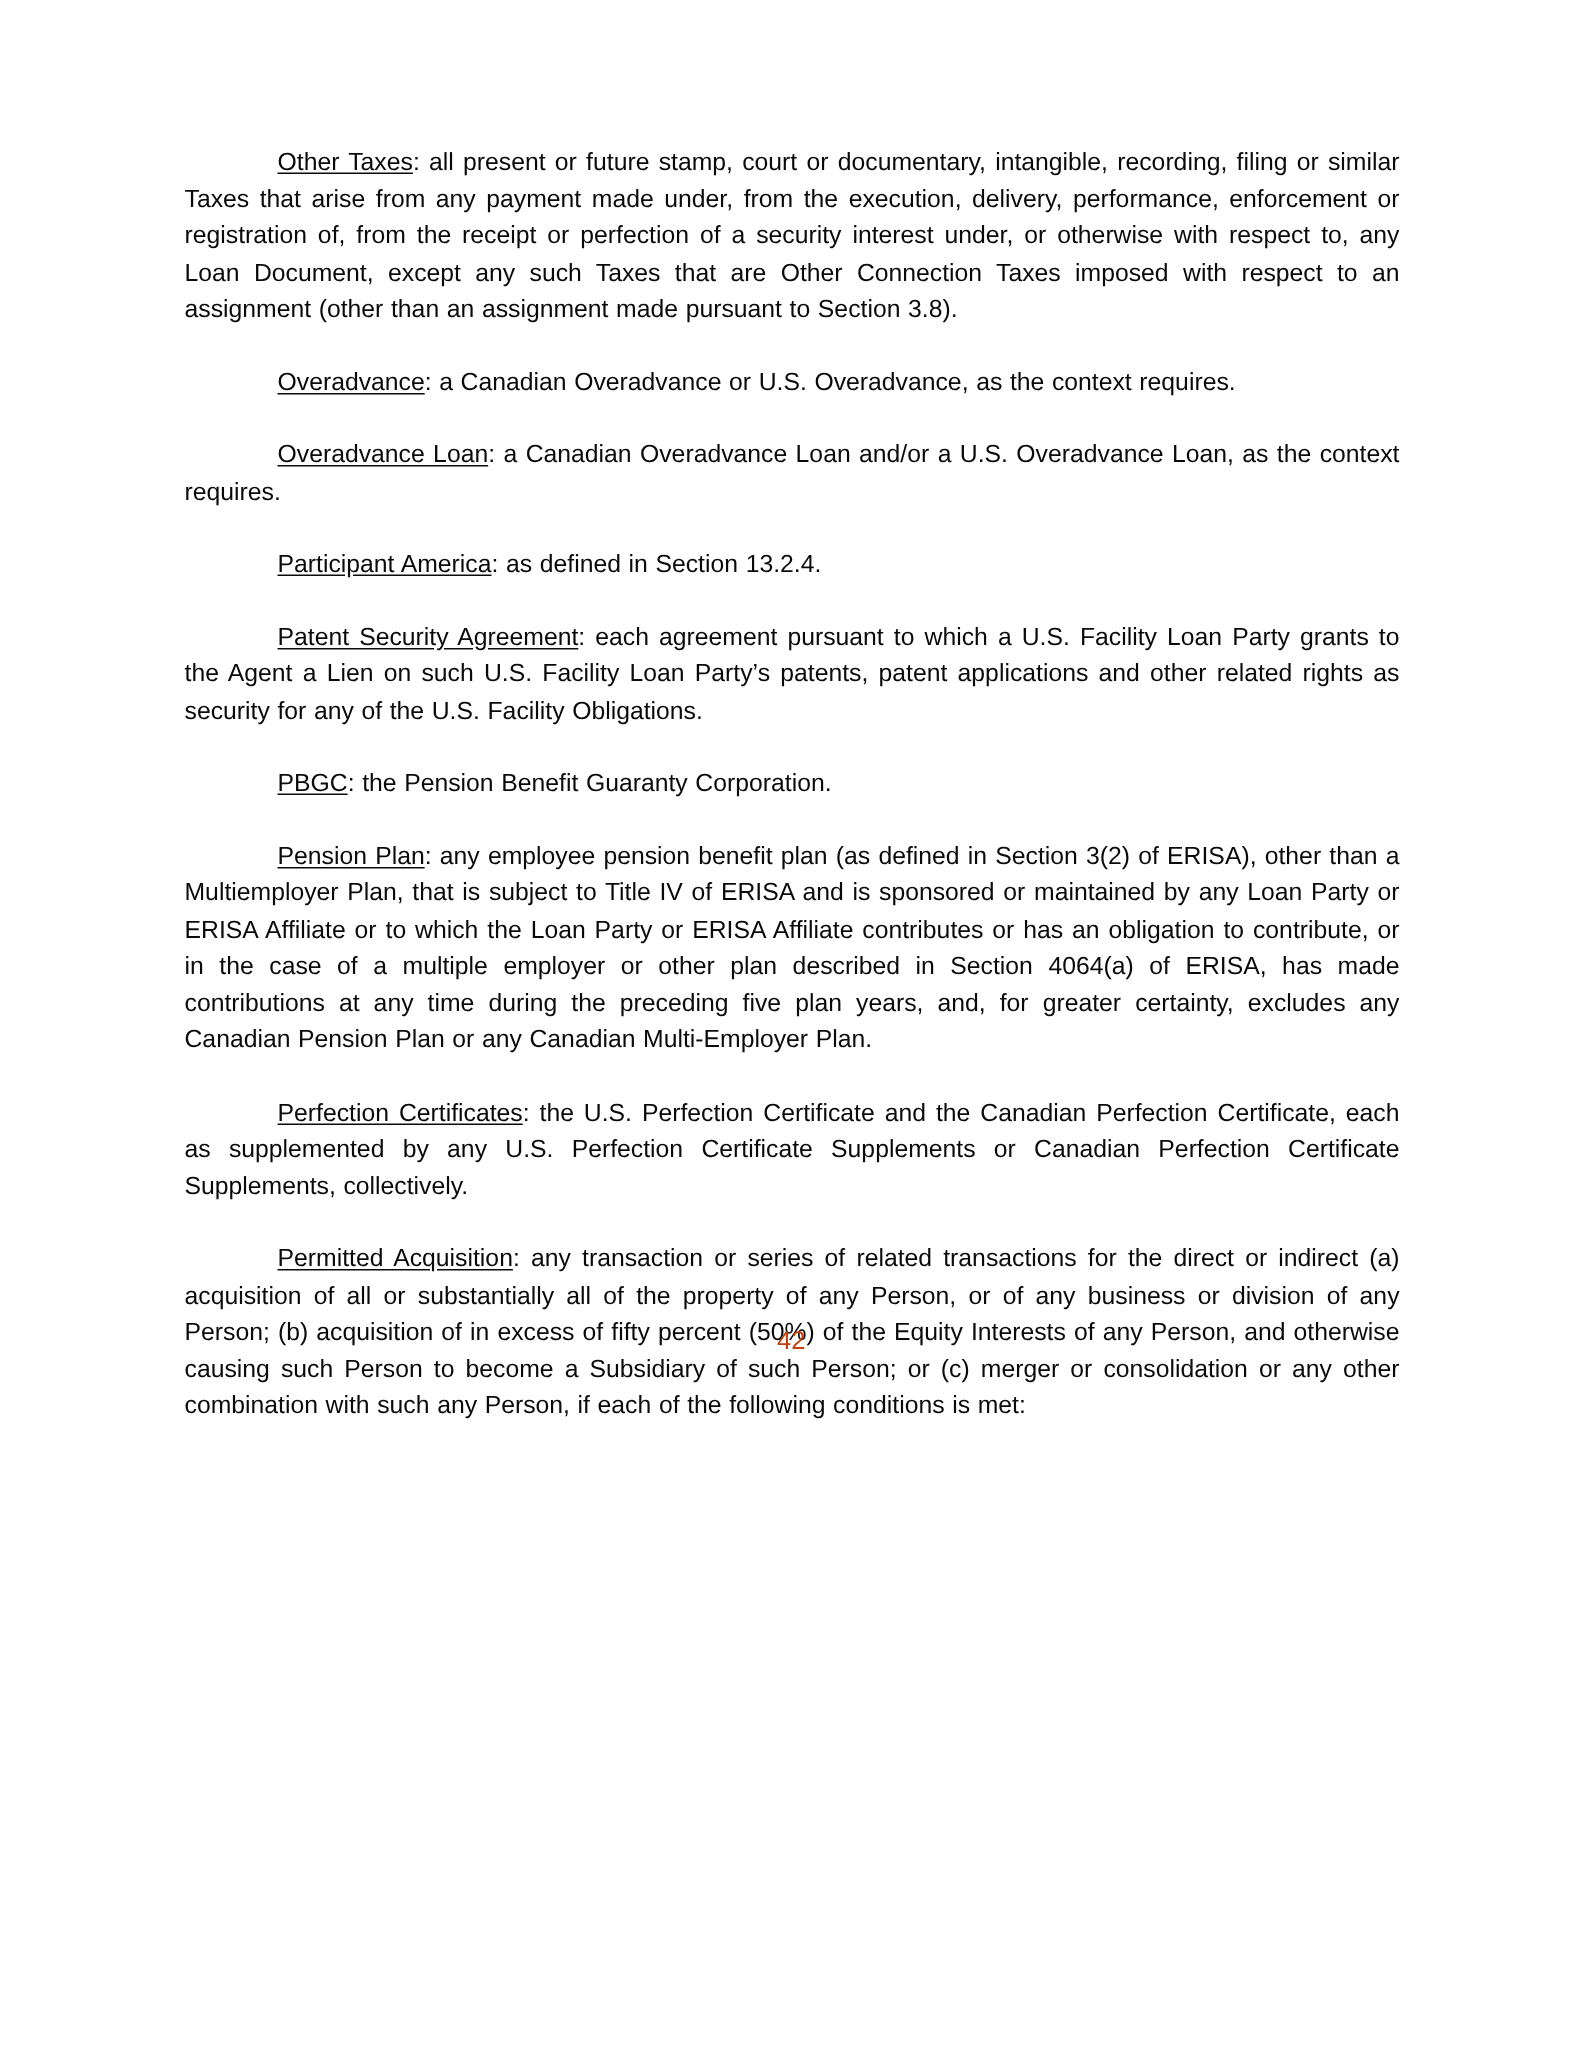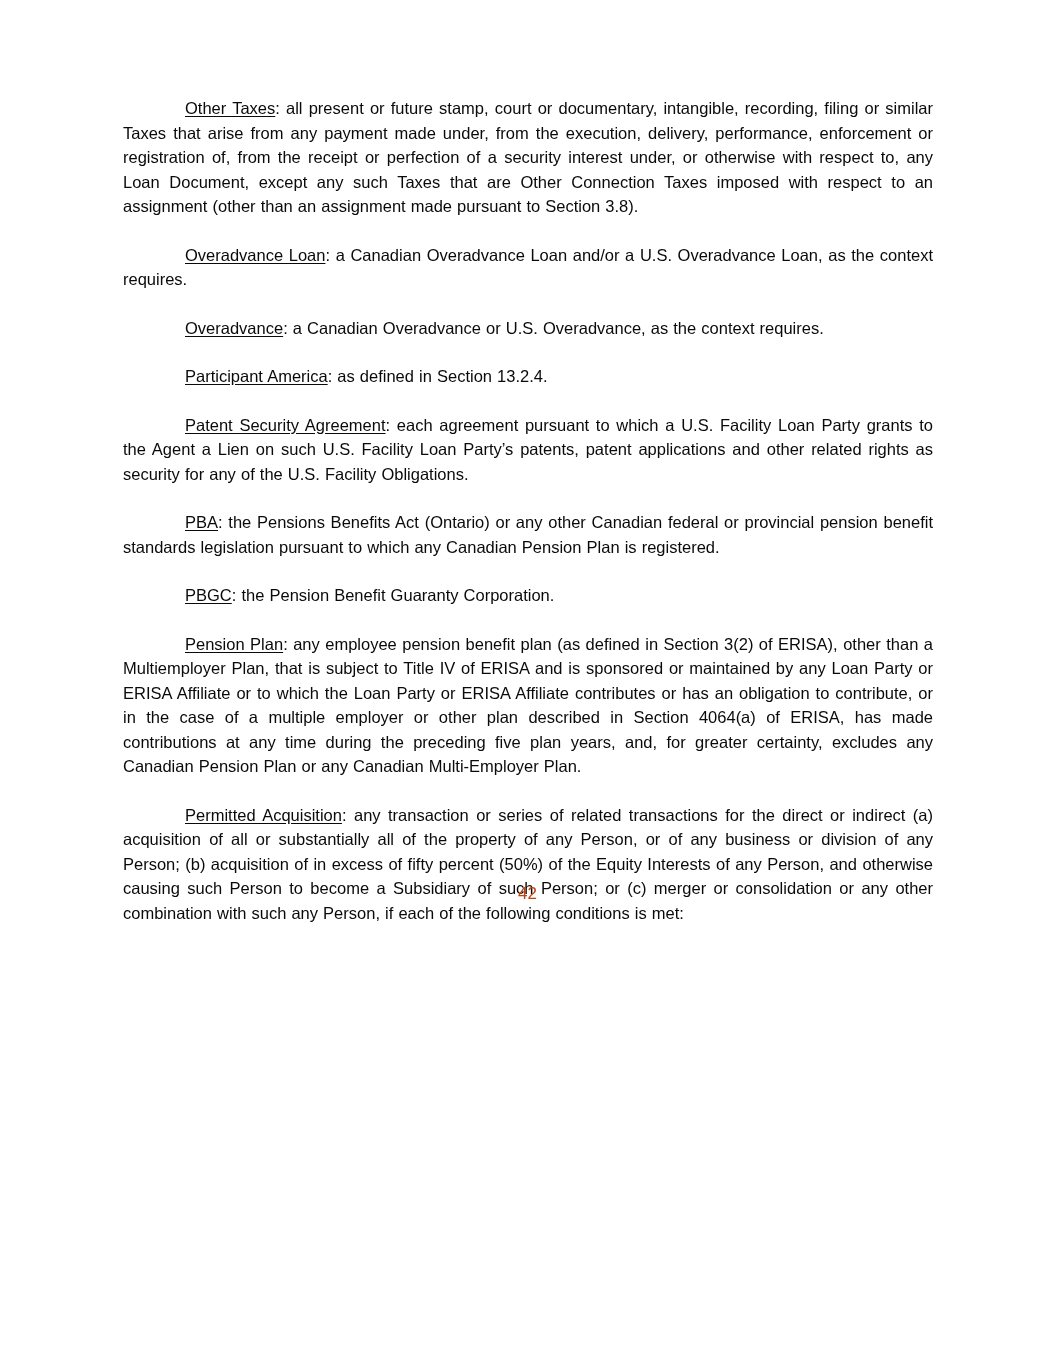--- a/index.html
+++ b/index.html
@@ -45,35 +45,35 @@
     color: #c2410c;
   }
 </style>
 </head>
 <body>
 
 <div class="page">
 
   <p class="para"><span class="term">Other Taxes</span><span>: all present or future stamp, court or documentary, intangible, recording, filing or similar Taxes that arise from any payment made under, from the execution, delivery, performance, enforcement or registration of, from the receipt or perfection of a security interest under, or otherwise with respect to, any Loan Document, except any such Taxes that are Other Connection Taxes imposed with respect to an assignment (other than an assignment made pursuant to Section 3.8).</span></p>
 
+  <p class="para"><span class="term">Overadvance</span><span>: a Canadian Overadvance or U.S. Overadvance, as the context requires.</span></p>
+
   <p class="para"><span class="term">Overadvance Loan</span><span>: a Canadian Overadvance Loan and/or a U.S. Overadvance Loan, as the context requires.</span></p>
-
-  <p class="para"><span class="term">Overadvance</span><span>: a Canadian Overadvance or U.S. Overadvance, as the context requires.</span></p>
 
 
   <p class="para"><span class="term">Participant America</span><span>: as defined in Section 13.2.4.</span></p>
 
   <p class="para"><span class="term">Patent Security Agreement</span><span>:  each agreement pursuant to which a U.S. Facility Loan Party grants to the Agent a Lien on such U.S. Facility Loan Party’s patents, patent applications and other related rights as security for any of the U.S. Facility Obligations.</span></p>
 
 
 
-  <p class="para"><span class="term">PBA</span><span>: the Pensions Benefits Act (Ontario) or any other Canadian federal or provincial pension benefit standards legislation pursuant to which any Canadian Pension Plan is registered.</span></p>
 
   <p class="para"><span class="term">PBGC</span><span>: the Pension Benefit Guaranty Corporation.</span></p>
 
   <p class="para"><span class="term">Pension Plan</span><span>: any employee pension benefit plan (as defined in Section 3(2) of ERISA), other than a Multiemployer Plan, that is subject to Title IV of ERISA and is sponsored or maintained by any Loan Party or ERISA Affiliate or to which the Loan Party or ERISA Affiliate contributes or has an obligation to contribute, or in the case of a multiple employer or other plan described in Section 4064(a) of ERISA, has made contributions at any time during the preceding five plan years, and, for greater certainty, excludes any Canadian Pension Plan or any Canadian Multi-Employer Plan.</span></p>
 
+  <p class="para"><span class="term">Perfection Certificates</span><span>: the U.S. Perfection Certificate and the Canadian Perfection Certificate, each as supplemented by any U.S. Perfection Certificate Supplements or Canadian Perfection Certificate Supplements, collectively.</span></p>
 
   <p class="para"><span class="term">Permitted Acquisition</span><span>: any transaction or series of related transactions for the direct or indirect (a) acquisition of all or substantially all of the property of any Person, or of any business or division of any Person; (b) acquisition of in excess of fifty percent (50%) of the Equity Interests of any Person, and otherwise causing such Person to become a Subsidiary of such Person; or (c) merger or consolidation or any other combination with such any Person, if each of the following conditions is met:</span></p>
 
   <div class="page-number">42</div>
 
 </div>
 
 </body></html>

